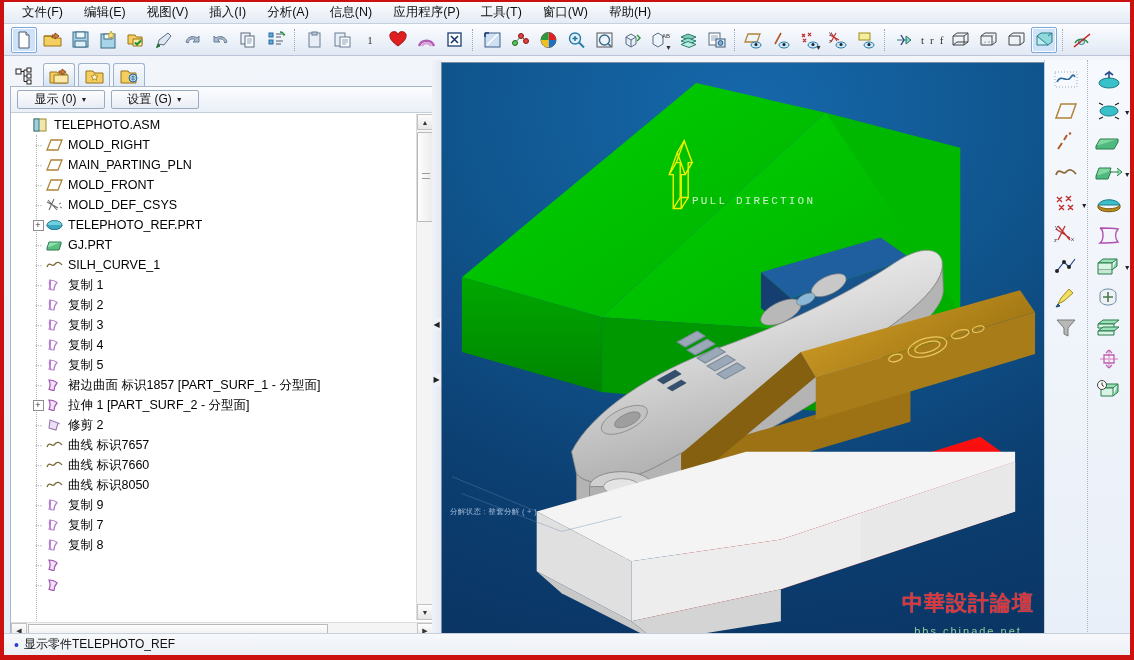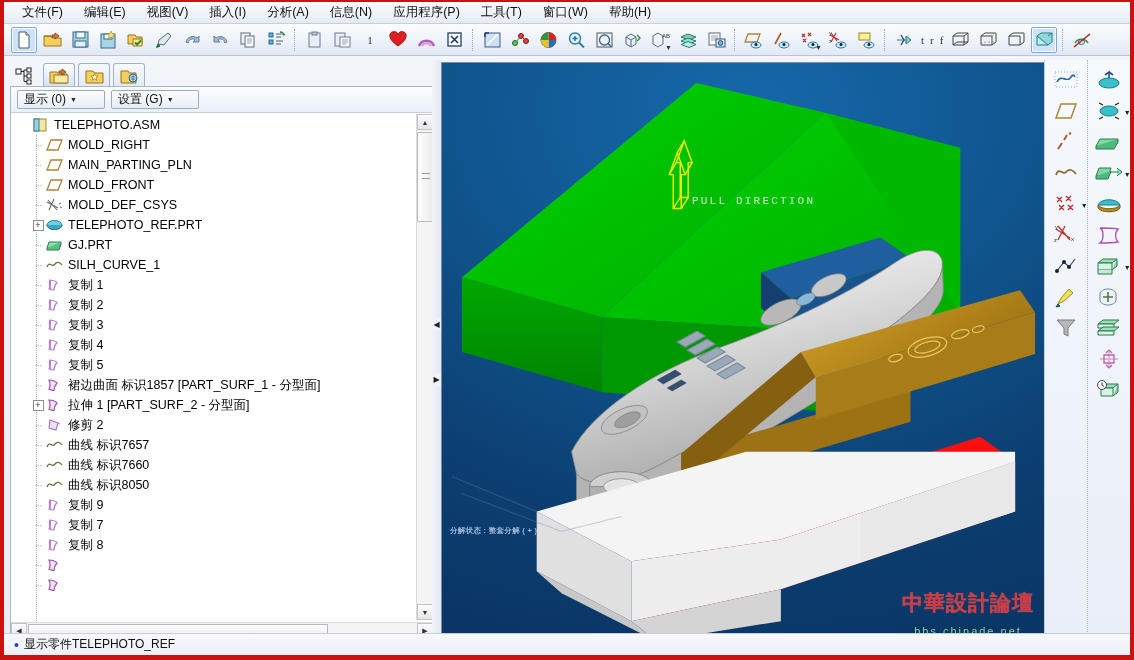--- a/index.html
+++ b/index.html
@@ -84,21 +84,21 @@
     background:#fff;
     border:1px solid #a8b6c8;
   }
   #panel-toolbar {
     height: 26px; background: linear-gradient(180deg,#fbfcfe,#eaf0f8);
     border-bottom:1px solid #c3cedc;
     display:flex; align-items:center; padding-left:6px; gap:6px;
   }
   .dd-btn {
     height: 19px; min-width: 88px; padding: 0 6px;
-    display: flex; align-items: center; gap:4px;
+    display: flex; align-items: center; justify-content: center; gap:4px;
     font-size: 12px; color:#111;
     background: linear-gradient(180deg,#fdfdfe 0%, #e7ecf4 100%);
     border: 1px solid #9aabc0; border-radius: 2px;
   }
   .dd-arrow { font-size: 7px; color:#222; }
 
   #tree-host {
     position:absolute; left:0; top:26px; right:0; bottom:18px;
     background:#fff; overflow:hidden;
   }
@@ -979,21 +979,21 @@
       <polygon points="420,452 575,400 575,450 420,500" fill="#e8e8e8"></polygon>
 
       <g stroke="#6a8ab0" stroke-width="0.7" fill="none" opacity="0.55">
         <path d="M20,432 L120,470 L180,455"></path>
         <path d="M10,415 L95,450"></path>
       </g>
     </svg>
 
     <div class="vp-label" style="left:250px; top:112px;">PULL DIRECTION</div>
 
-    <div class="vp-note" style="left:8px; top:463px;font-weight:bold;">分解状态 : 整套分解 ( + )</div>
+    <div class="vp-note" style="left:8px; top:444px;">分解状态 : 整套分解 ( + )</div>
 
     <div id="watermark">
       <div id="wm-main">中華設計論壇</div>
       <div id="wm-sub">bbs.chinade.net</div>
     </div>
   </div>
 
   <div id="righttb">
     <div class="rcol left">
       <div class="rt-btn">

